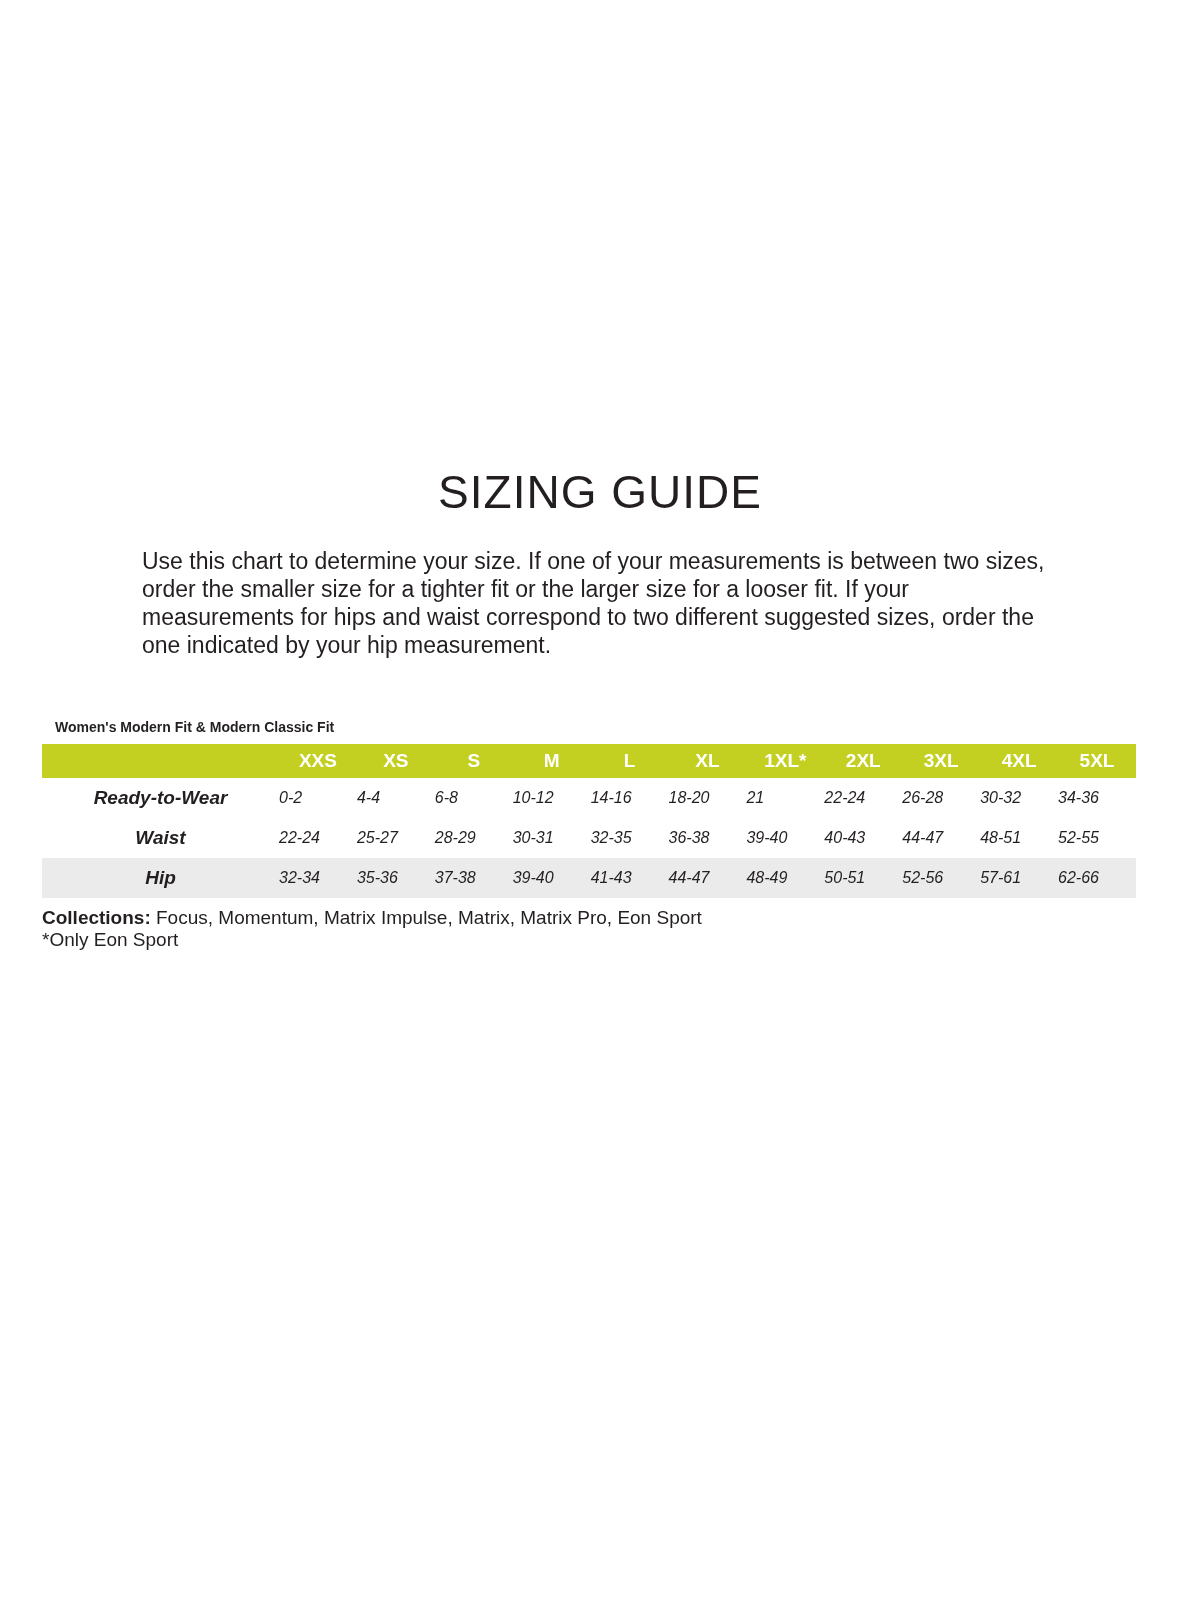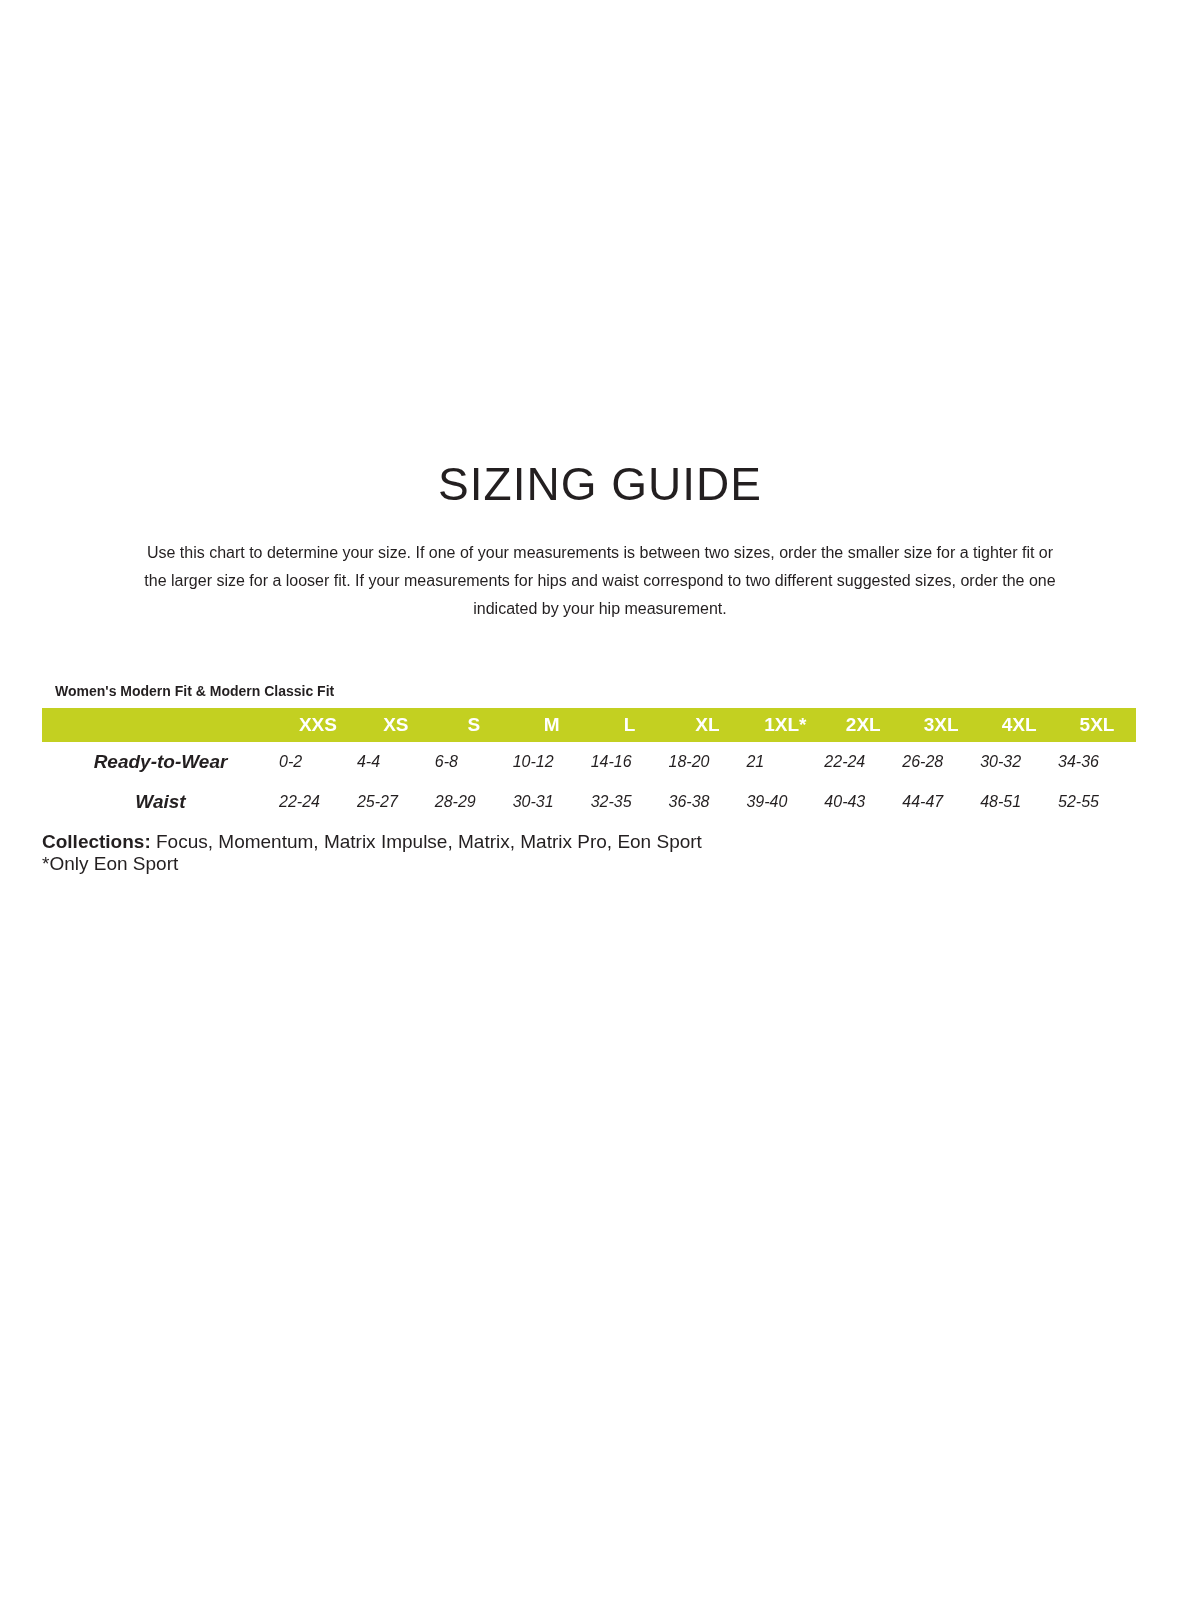--- a/index.html
+++ b/index.html
@@ -14,34 +14,34 @@
     color: var(--text-color, #231f20);
     overflow: hidden;
   }
   .page {
     box-sizing: border-box;
     width: 1200px;
     height: 1600px;
     padding-top: 458px;
   }
   .title {
-    margin: 0;
+    margin: 8px;
     text-align: center;
     font-size: 46px;
     font-weight: 400;
     letter-spacing: 1px;
     line-height: 1.15;
     color: var(--text-color, #231f20);
   }
   .intro {
     width: 916px;
     margin: 28px auto 8px auto;
-    font-size: 16px;
+    font-size: 23px;
     line-height: 28px;
-    text-align: center;
+    text-align: left;
     color: var(--text-color, #231f20);
   }
   .section-heading {
     margin: 60px 0 9px 55px;
     font-size: 14px;
     font-weight: 700;
     color: var(--text-color, #231f20);
   }
   .size-table {
     table-layout: fixed;
@@ -153,20 +153,34 @@
           <td>28-29</td>
           <td>30-31</td>
           <td>32-35</td>
           <td>36-38</td>
           <td>39-40</td>
           <td>40-43</td>
           <td>44-47</td>
           <td>48-51</td>
           <td>52-55</td>
         </tr>
+        <tr class="stripe">
+          <th class="row-label">Hip</th>
+          <td>32-34</td>
+          <td>35-36</td>
+          <td>37-38</td>
+          <td>39-40</td>
+          <td>41-43</td>
+          <td>44-47</td>
+          <td>48-49</td>
+          <td>50-51</td>
+          <td>52-56</td>
+          <td>57-61</td>
+          <td>62-66</td>
+        </tr>
       </tbody>
   </table>
 
   <div class="footer-row">
     <div>
       <span class="bold">Collections:</span><span> Focus, Momentum, Matrix Impulse, Matrix, Matrix Pro, Eon Sport</span>
     </div>
     <div>*Only Eon Sport</div>
   </div>
 

